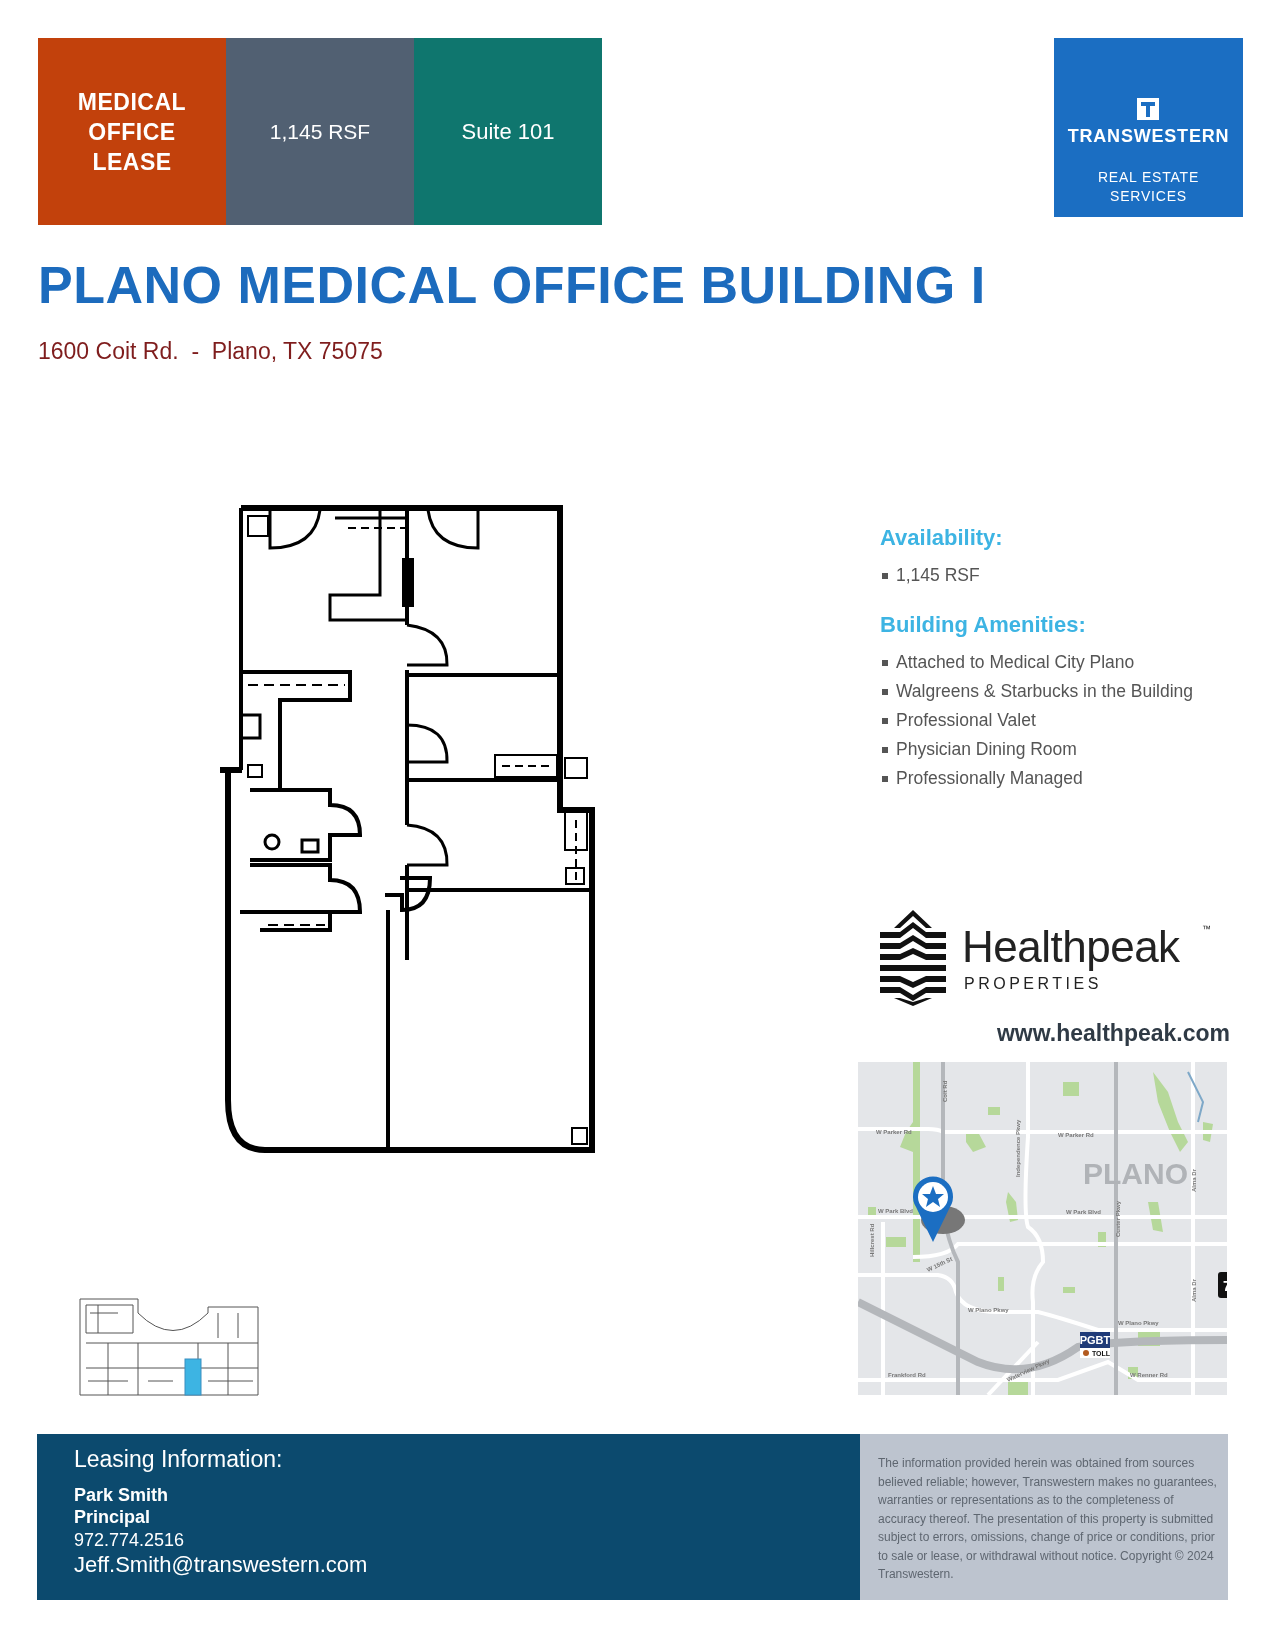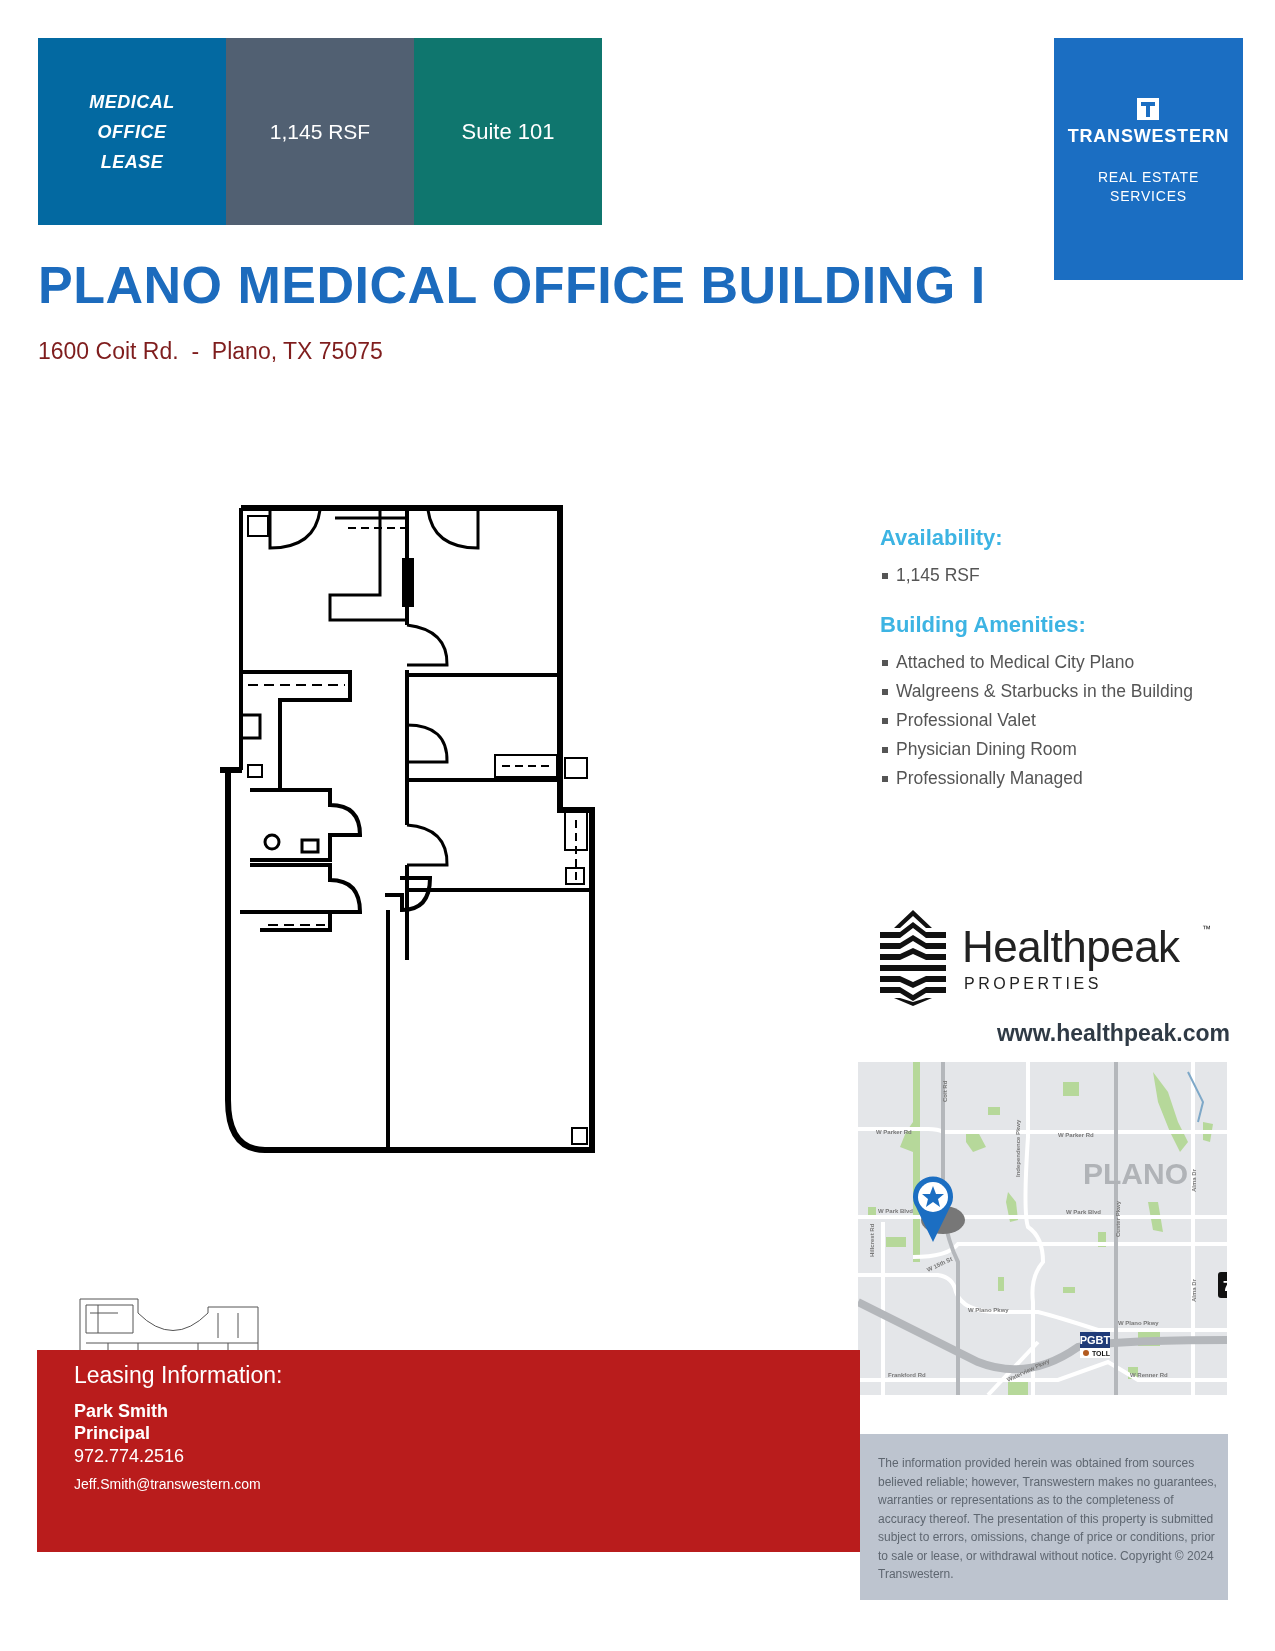--- a/index.html
+++ b/index.html
@@ -1,24 +1,24 @@
 <!DOCTYPE html>
 <html><head>
 <meta charset="utf-8">
 <style>
   * { box-sizing: border-box; margin: 0; padding: 0; }
   html, body { width: 1275px; height: 1651px; background: #ffffff; overflow: hidden; }
   body { position: relative; font-family: "Liberation Sans", "DejaVu Sans", sans-serif; color: #333; }
 
   .hdr-box { position: absolute; top: 38px; height: 187px; width: 188px; display: flex; align-items: center; justify-content: center; text-align: center; color: #fff; }
-  .hdr-type { left: 38px; background: #0369a1; font-weight: bold; font-size: 18px; line-height: 30px; letter-spacing: 0.5px; font-style: italic; }
+  .hdr-type { left: 38px; background: #c2410c; font-weight: bold; font-size: 23px; line-height: 30px; letter-spacing: 0.5px; }
   .hdr-rsf { left: 226px; background: #516072; font-size: 21px; }
   .hdr-suite { left: 414px; background: #0f766e; font-size: 22px; }
 
-  .logo-box { position: absolute; left: 1054px; top: 38px; width: 189px; height: 242px; background: #1b6ec2; color: #fff; text-align: center; }
+  .logo-box { position: absolute; left: 1054px; top: 38px; width: 189px; height: 179px; background: #1b6ec2; color: #fff; text-align: center; }
   .logo-mark { position: absolute; left: 83px; top: 60px; width: 22px; height: 22px; background: #fff; }
   .logo-mark::before { content: ""; position: absolute; left: 4px; top: 4px; width: 14px; height: 4px; background: #1b6ec2; }
   .logo-mark::after { content: ""; position: absolute; left: 9px; top: 8px; width: 4px; height: 11px; background: #1b6ec2; }
   .logo-name { position: absolute; left: 0; right: 0; top: 88px; font-weight: bold; font-size: 18px; letter-spacing: 0.8px; }
   .logo-sub { position: absolute; left: 0; right: 0; top: 130px; font-size: 14px; line-height: 19px; letter-spacing: 0.8px; }
 
   .title { position: absolute; left: 38px; top: 255px; font-size: 52px; font-weight: bold; color: #1c6bbd; letter-spacing: 0.5px; white-space: nowrap; }
   .address { position: absolute; left: 38px; top: 338px; font-size: 23px; color: #7f1d1d; white-space: pre; }
 
   .floorplan { position: absolute; left: 220px; top: 500px; width: 400px; height: 660px; }
@@ -32,27 +32,27 @@
 
   .hp-logo { position: absolute; left: 880px; top: 910px; width: 340px; height: 96px; }
   .hp-mark { position: absolute; left: 0; top: 0; width: 66px; height: 96px; }
   .hp-name { position: absolute; left: 82px; top: 12px; font-size: 44px; color: #222; letter-spacing: -0.5px; }
   .hp-tm { position: absolute; left: 322px; top: 14px; font-size: 9px; color: #222; }
   .hp-sub { position: absolute; left: 84px; top: 65px; font-size: 16px; color: #222; letter-spacing: 3.5px; }
   .hp-url { position: absolute; left: 880px; top: 1020px; width: 350px; text-align: right; font-size: 23px; color: #2f3a45; font-weight: bold; }
 
   .map { position: absolute; left: 858px; top: 1062px; width: 369px; height: 333px; background: #e4e6e9; overflow: hidden; }
 
-  .footer-left { position: absolute; left: 37px; top: 1350px; width: 823px; height: 202px; background: #b91c1c; color: #fff; }
+  .footer-left { position: absolute; left: 37px; top: 1434px; width: 823px; height: 166px; background: #0c4a6e; color: #fff; }
   .footer-left h4 { position: absolute; left: 37px; top: 12px; font-size: 23px; font-weight: normal; }
   .lease-name, .lease-title { position: absolute; left: 37px; font-size: 18px; font-weight: bold; }
   .lease-name { top: 51px; }
   .lease-title { top: 73px; }
   .lease-phone { position: absolute; left: 37px; top: 96px; font-size: 18px; }
-  .lease-email { position: absolute; left: 37px; top: 118px; font-size: 14px; margin-top: 8px; }
+  .lease-email { position: absolute; left: 37px; top: 118px; font-size: 22px; }
   .footer-right { position: absolute; left: 860px; top: 1434px; width: 368px; height: 166px; background: #bdc4cf; }
   .disclaimer { position: absolute; left: 18px; top: 20px; width: 340px; font-size: 12px; line-height: 18.5px; color: #5e6670; }
 </style>
 </head>
 <body>
 
 <div class="hdr-box hdr-type">
   <div>
     <div>MEDICAL</div>
     <div>OFFICE</div>

